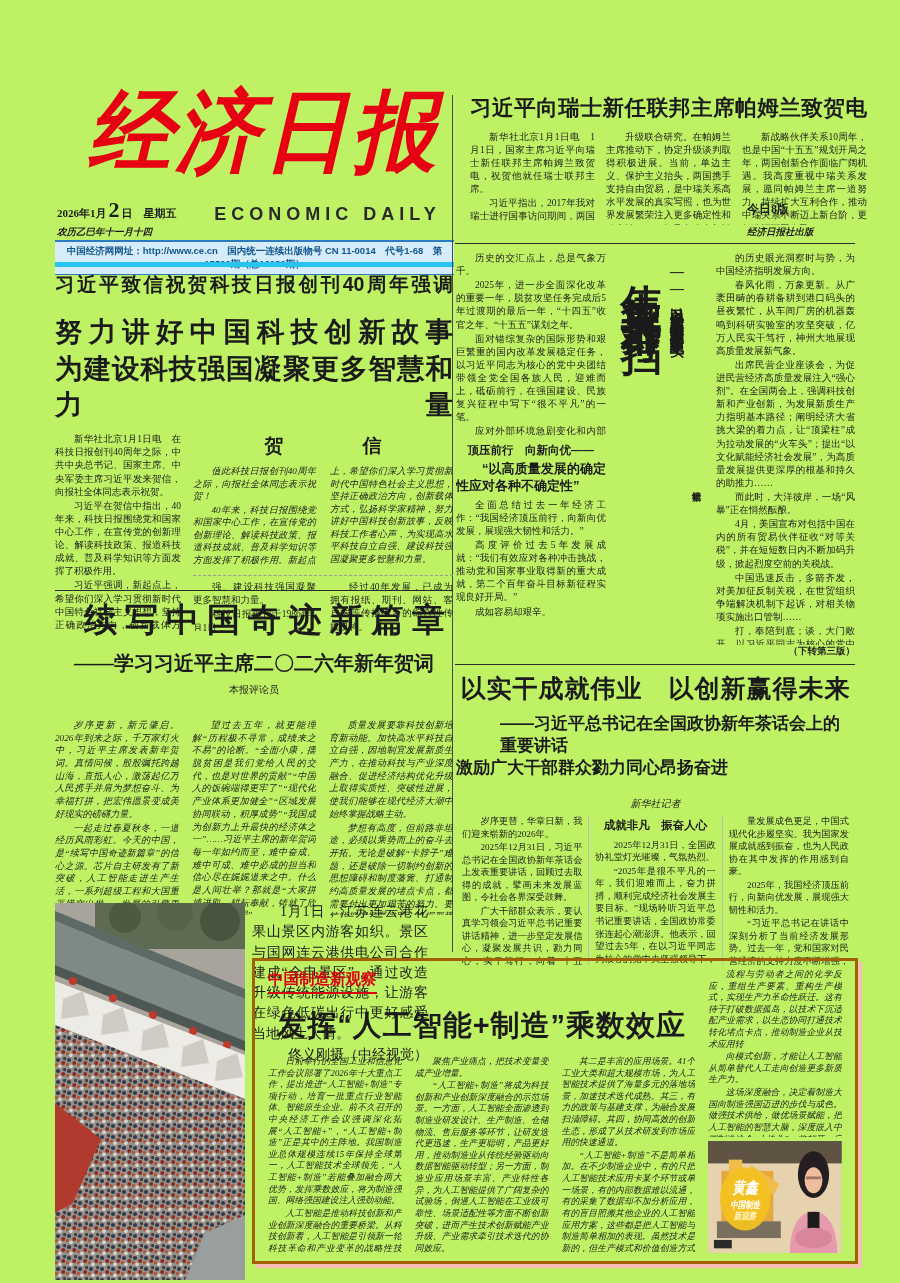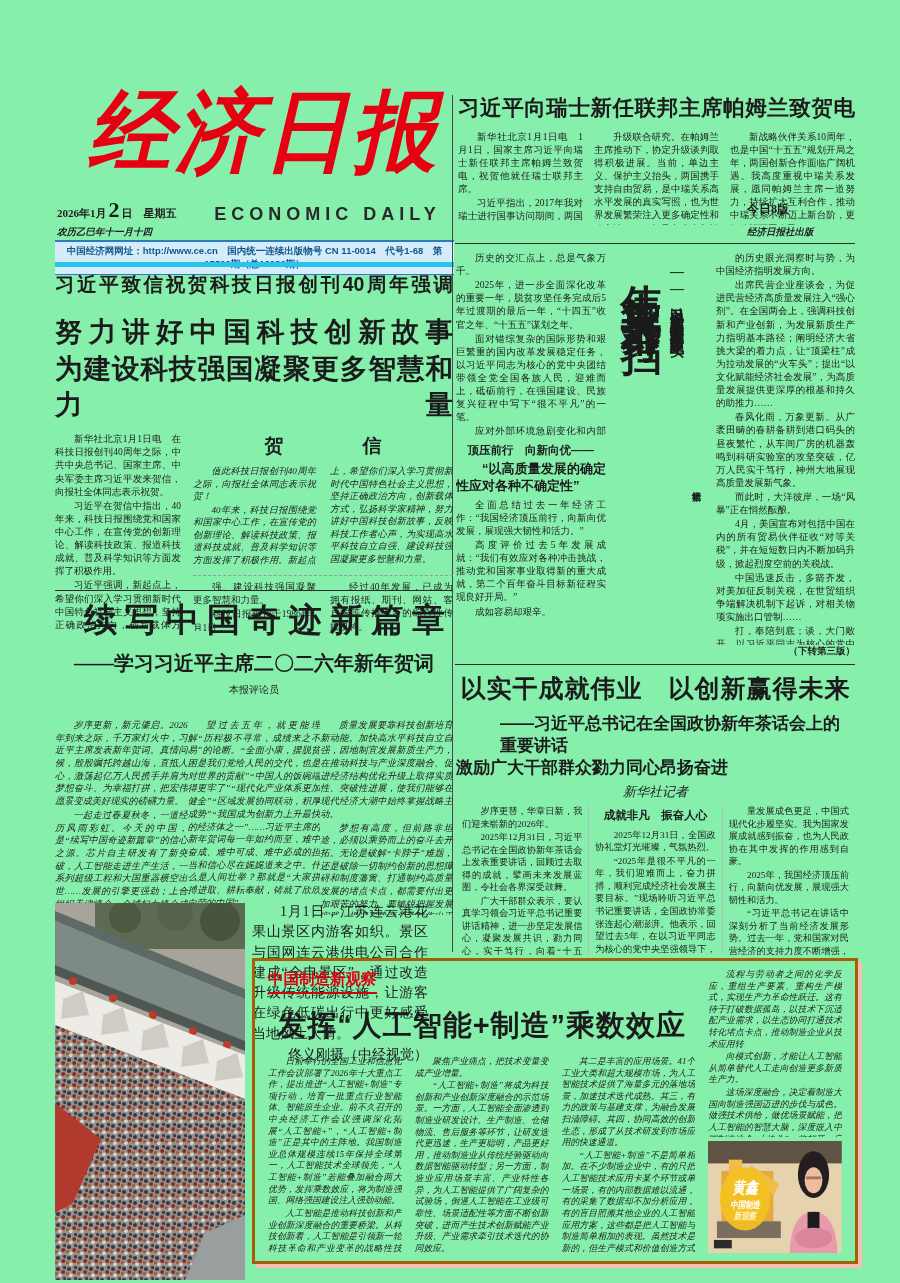--- a/index.html
+++ b/index.html
@@ -1,16 +1,16 @@
 <!DOCTYPE html>
 <html><head>
 <meta charset="utf-8">
 <style>
   html,body{margin:0;padding:0;background:#f2f2f2;}
-  .page{position:relative;width:900px;height:1283px;background:#86efac;margin:0 auto;
+  .page{position:relative;width:900px;height:1283px;background:#bef264;margin:0 auto;
         font-family:"Liberation Serif","DejaVu Serif",serif;color:#1b1b1b;overflow:hidden;}
   .page p{margin:0 0 1px 0;text-indent:2em;}
   .abs{position:absolute;}
 
   
   .masthead-title{left:88px;top:66px;width:352px;height:130px;font-size:84px;line-height:130px;
     color:#e60012;font-weight:bold;font-style:italic;text-align:center;letter-spacing:4px;
     font-family:"DejaVu Serif","Liberation Serif",serif;transform:scaleY(1.06);}
   .date-block{left:57px;top:197px;width:160px;font-size:11px;font-weight:bold;}
   .date-day{font-size:22px;font-weight:bold;padding:0 2px;}
@@ -26,21 +26,21 @@
   .cyan-line{left:55px;top:262px;width:399px;height:5px;background:#27c5ee;}
 
   .vrule{width:1px;background:#4a4a4a;}
   .hrule{height:1px;background:#2c2c2c;}
 
   .sans{font-family:"Liberation Sans","DejaVu Sans",sans-serif;}
   .kai{font-style:italic;}
   .bodytext{font-size:9.5px;line-height:1.38;text-align:justify;}
 
   
-  .swiss{left:458px;top:96px;width:397px;}
+  .swiss{left:470px;top:96px;width:397px;}
   .swiss-hl{font-size:21.5px;font-weight:bold;text-align:justify;text-align-last:justify;line-height:1.2;}
   .swiss-cols{margin-top:9px;display:flex;gap:11px;height:94px;overflow:hidden;}
   .swiss-cols>div{flex:1;overflow:hidden;}
 
   
   .tech{left:55px;top:272px;width:398px;}
   .kicker{font-size:19.5px;font-weight:bold;text-align:justify;text-align-last:justify;line-height:1.25;}
   .tech-hl{font-size:27.5px;font-weight:bold;line-height:1.32;text-align:justify;text-align-last:justify;}
   .tech-body{margin-top:10px;display:flex;gap:12px;height:198px;}
   .tech-left{width:126px;overflow:hidden;}
@@ -49,21 +49,21 @@
   .letter-cols{height:104px;column-count:2;column-gap:14px;overflow:hidden;font-size:9.2px;line-height:1.36;text-align:justify;}
   .dash-rule{border-top:1px dashed #999;margin:6px 0 5px 0;}
   .tech-bottom{display:flex;gap:14px;height:50px;overflow:hidden;}
   .tech-bottom>div{flex:1;overflow:hidden;}
 
   
   .miracle{left:55px;top:598px;width:398px;}
   .miracle-hl{font-size:33px;font-weight:bold;text-align:right;letter-spacing:8px;}
   .miracle-sub{font-size:20px;font-weight:bold;text-align:center;margin-top:7px;}
   .miracle-by{font-size:10px;text-align:center;margin:6px 0 22px 0;}
-  .miracle-cols{display:flex;height:196px;overflow:hidden;font-size:9.2px;line-height:1.38;}
+  .miracle-cols{display:flex;gap:13px;height:196px;overflow:hidden;font-size:9.2px;line-height:1.38;}
   .miracle-cols>div{flex:1;overflow:hidden;text-align:justify;}
 
   
   .rejuv{left:456px;top:252px;width:399px;height:406px;display:flex;gap:7px;}
   .rejuv-colL{width:150px;overflow:hidden;display:flex;flex-direction:column;}
   .rejuv-colL-top{height:186px;overflow:hidden;}
   .rejuv-subhead{font-size:11.5px;font-weight:bold;margin:5px 0 2px 0;text-indent:1em;
     font-family:"Liberation Sans","DejaVu Sans",sans-serif;}
   .rejuv-pull{font-size:13px;font-weight:bold;line-height:1.3;text-indent:2em;
     font-family:"Liberation Sans","DejaVu Sans",sans-serif;}
@@ -76,21 +76,21 @@
   .vh-by{writing-mode:vertical-rl;text-orientation:upright;font-size:9.5px;padding-top:232px;}
   .rejuv-colR{flex:1;overflow:hidden;display:flex;flex-direction:column;}
   .rejuv-colR-text{flex:1;overflow:hidden;}
   .turn-note{text-align:right;text-indent:0;font-weight:bold;font-size:9.5px;}
 
   
   .tea{left:456px;top:672px;width:399px;}
   .tea-hl{font-size:25px;font-weight:bold;text-align:center;letter-spacing:1px;}
   .tea-sub1{font-size:17px;font-weight:bold;margin-top:8px;padding-left:44px;line-height:1.3;}
   .tea-sub2{font-size:17px;font-weight:bold;line-height:1.3;}
-  .tea-by{font-size:13px;font-style:italic;text-align:center;margin:4px 0 4px 0;}
+  .tea-by{font-size:10px;font-style:italic;text-align:center;margin:18px 0 4px 0;}
   .tea-cols{display:flex;height:150px;overflow:hidden;font-size:9.2px;line-height:1.36;}
   .tea-cols>div{flex:1;overflow:hidden;text-align:justify;padding:0 6px;}
   .tea-cols>div+div{border-left:1px solid #bbb;}
   .tea-c2head{font-size:11.5px;font-weight:bold;text-align:center;text-indent:0;margin:3px 0 5px 0;
     font-family:"Liberation Sans","DejaVu Sans",sans-serif;}
 
   
   .festival{left:55px;top:903px;width:190px;height:377px;}
   .caption{left:252px;top:902px;width:176px;font-size:14px;line-height:1.45;text-align:justify;}
   .credit{text-align:right;text-indent:0;}
@@ -217,22 +217,22 @@
         </div>
     </div>
     <div class="vert-head">
       <div class="vh-big">伟大复兴势不可挡</div>
       <div class="vh-sub">——以习近平同志为核心的党中央二〇二五年治国理政纪实</div>
       <div class="vh-by">新华社记者</div>
     </div>
     <div class="rejuv-colR bodytext">
       <div class="rejuv-colR-text">
           <p>的历史眼光洞察时与势，为中国经济指明发展方向。</p>
+          <p>春风化雨，万象更新。从广袤田畴的春耕备耕到港口码头的昼夜繁忙，从车间厂房的机器轰鸣到科研实验室的攻坚突破，亿万人民实干笃行，神州大地展现高质量发展新气象。</p>
           <p>出席民营企业座谈会，为促进民营经济高质量发展注入“强心剂”。在全国两会上，强调科技创新和产业创新，为发展新质生产力指明基本路径；阐明经济大省挑大梁的着力点，让“顶梁柱”成为拉动发展的“火车头”；提出“以文化赋能经济社会发展”，为高质量发展提供更深厚的根基和持久的助推力……</p>
-          <p>春风化雨，万象更新。从广袤田畴的春耕备耕到港口码头的昼夜繁忙，从车间厂房的机器轰鸣到科研实验室的攻坚突破，亿万人民实干笃行，神州大地展现高质量发展新气象。</p>
           <p>而此时，大洋彼岸，一场“风暴”正在悄然酝酿。</p>
           <p>4月，美国宣布对包括中国在内的所有贸易伙伴征收“对等关税”，并在短短数日内不断加码升级，掀起烈度空前的关税战。</p>
           <p>中国迅速反击，多箭齐发，对美加征反制关税，在世贸组织争端解决机制下起诉，对相关物项实施出口管制……</p>
           <p>打，奉陪到底；谈，大门敞开。以习近平同志为核心的党中央沉着冷静、有效应对，在危机中育新机，于变局中开新局，尽显乱云飞渡仍从容的底气和定力。</p>
         </div>
       <div class="turn-note">（下转第三版）</div>
     </div>
   </div>
   <div class="abs hrule" style="left:455px;top:664px;width:400px;"></div>
 

